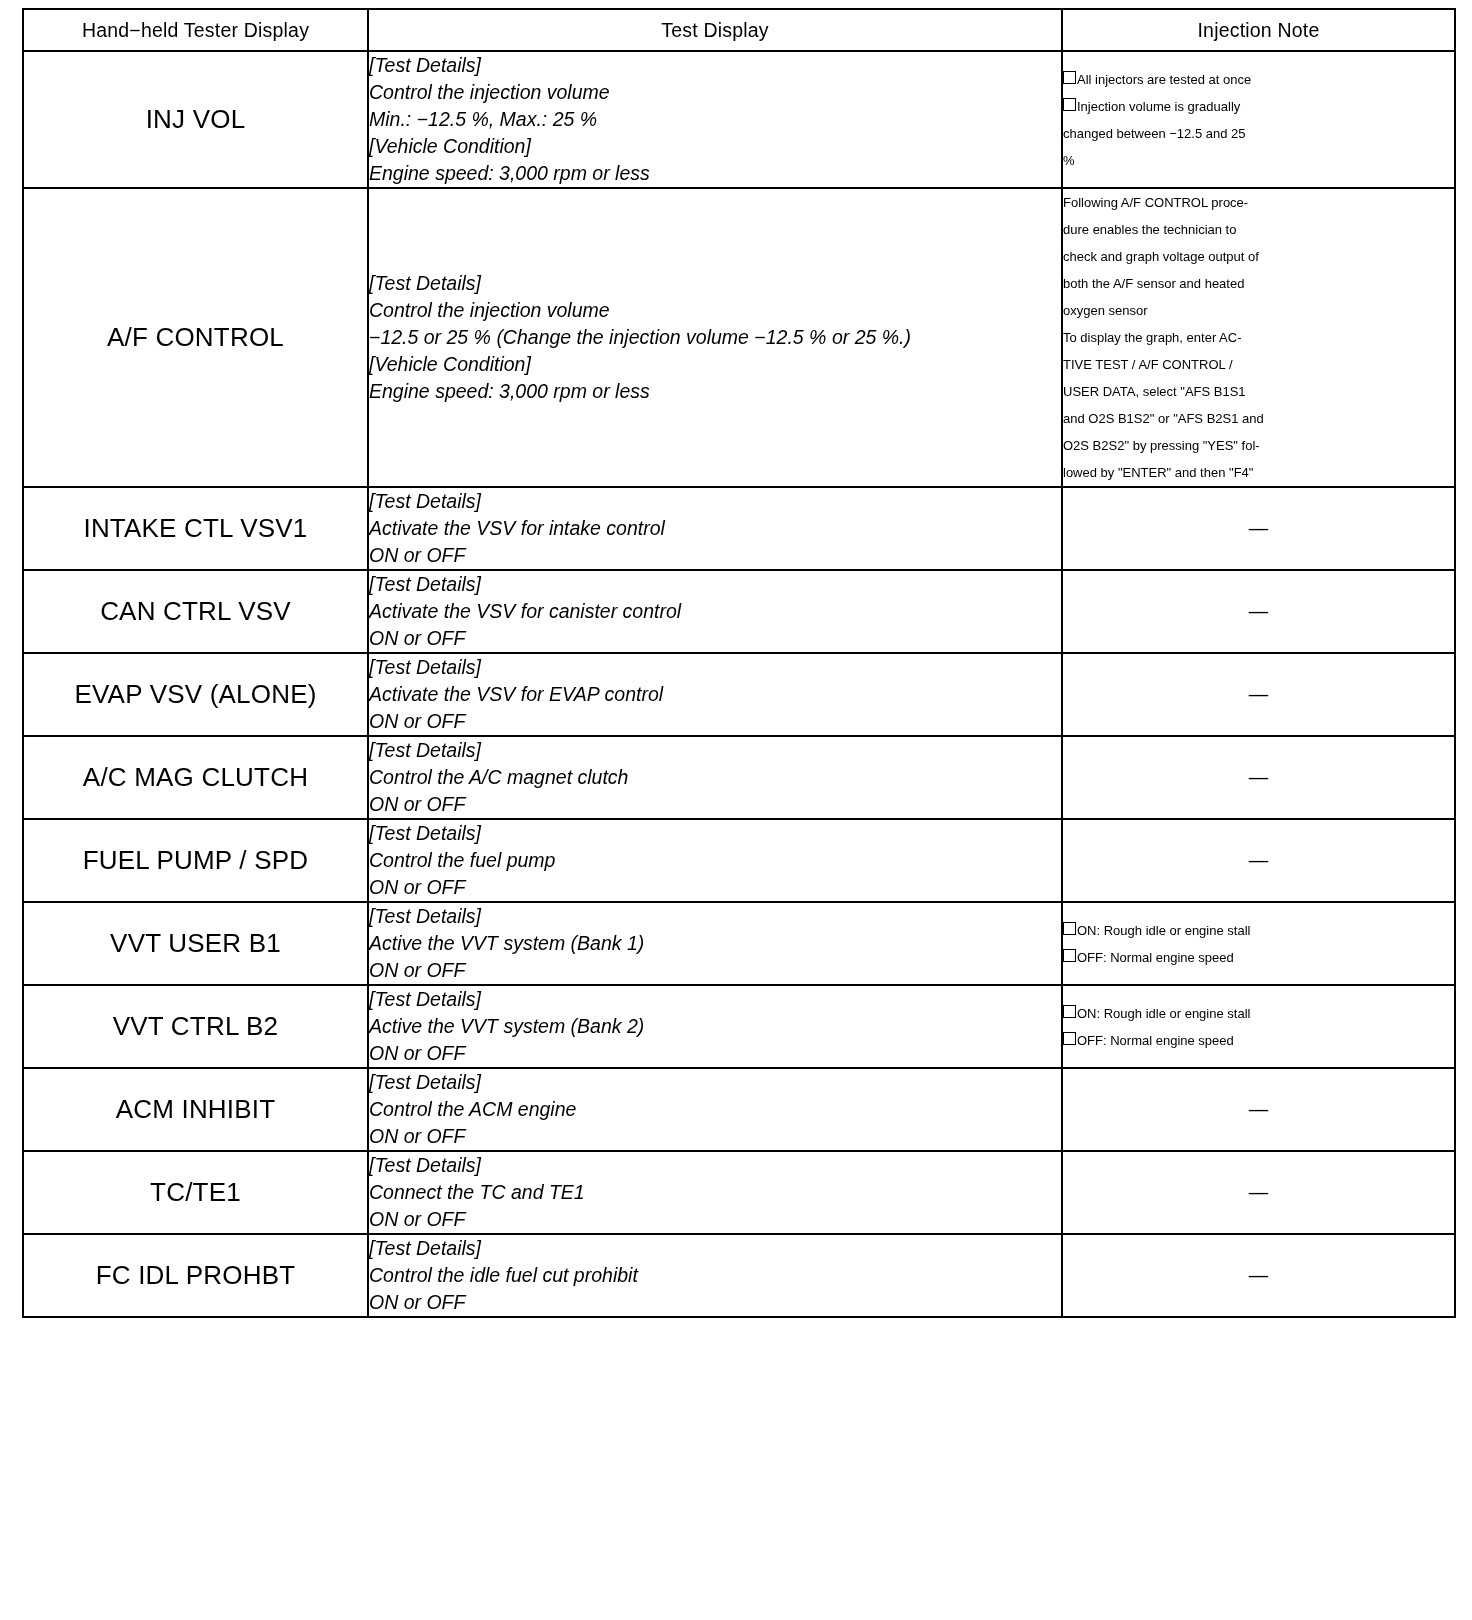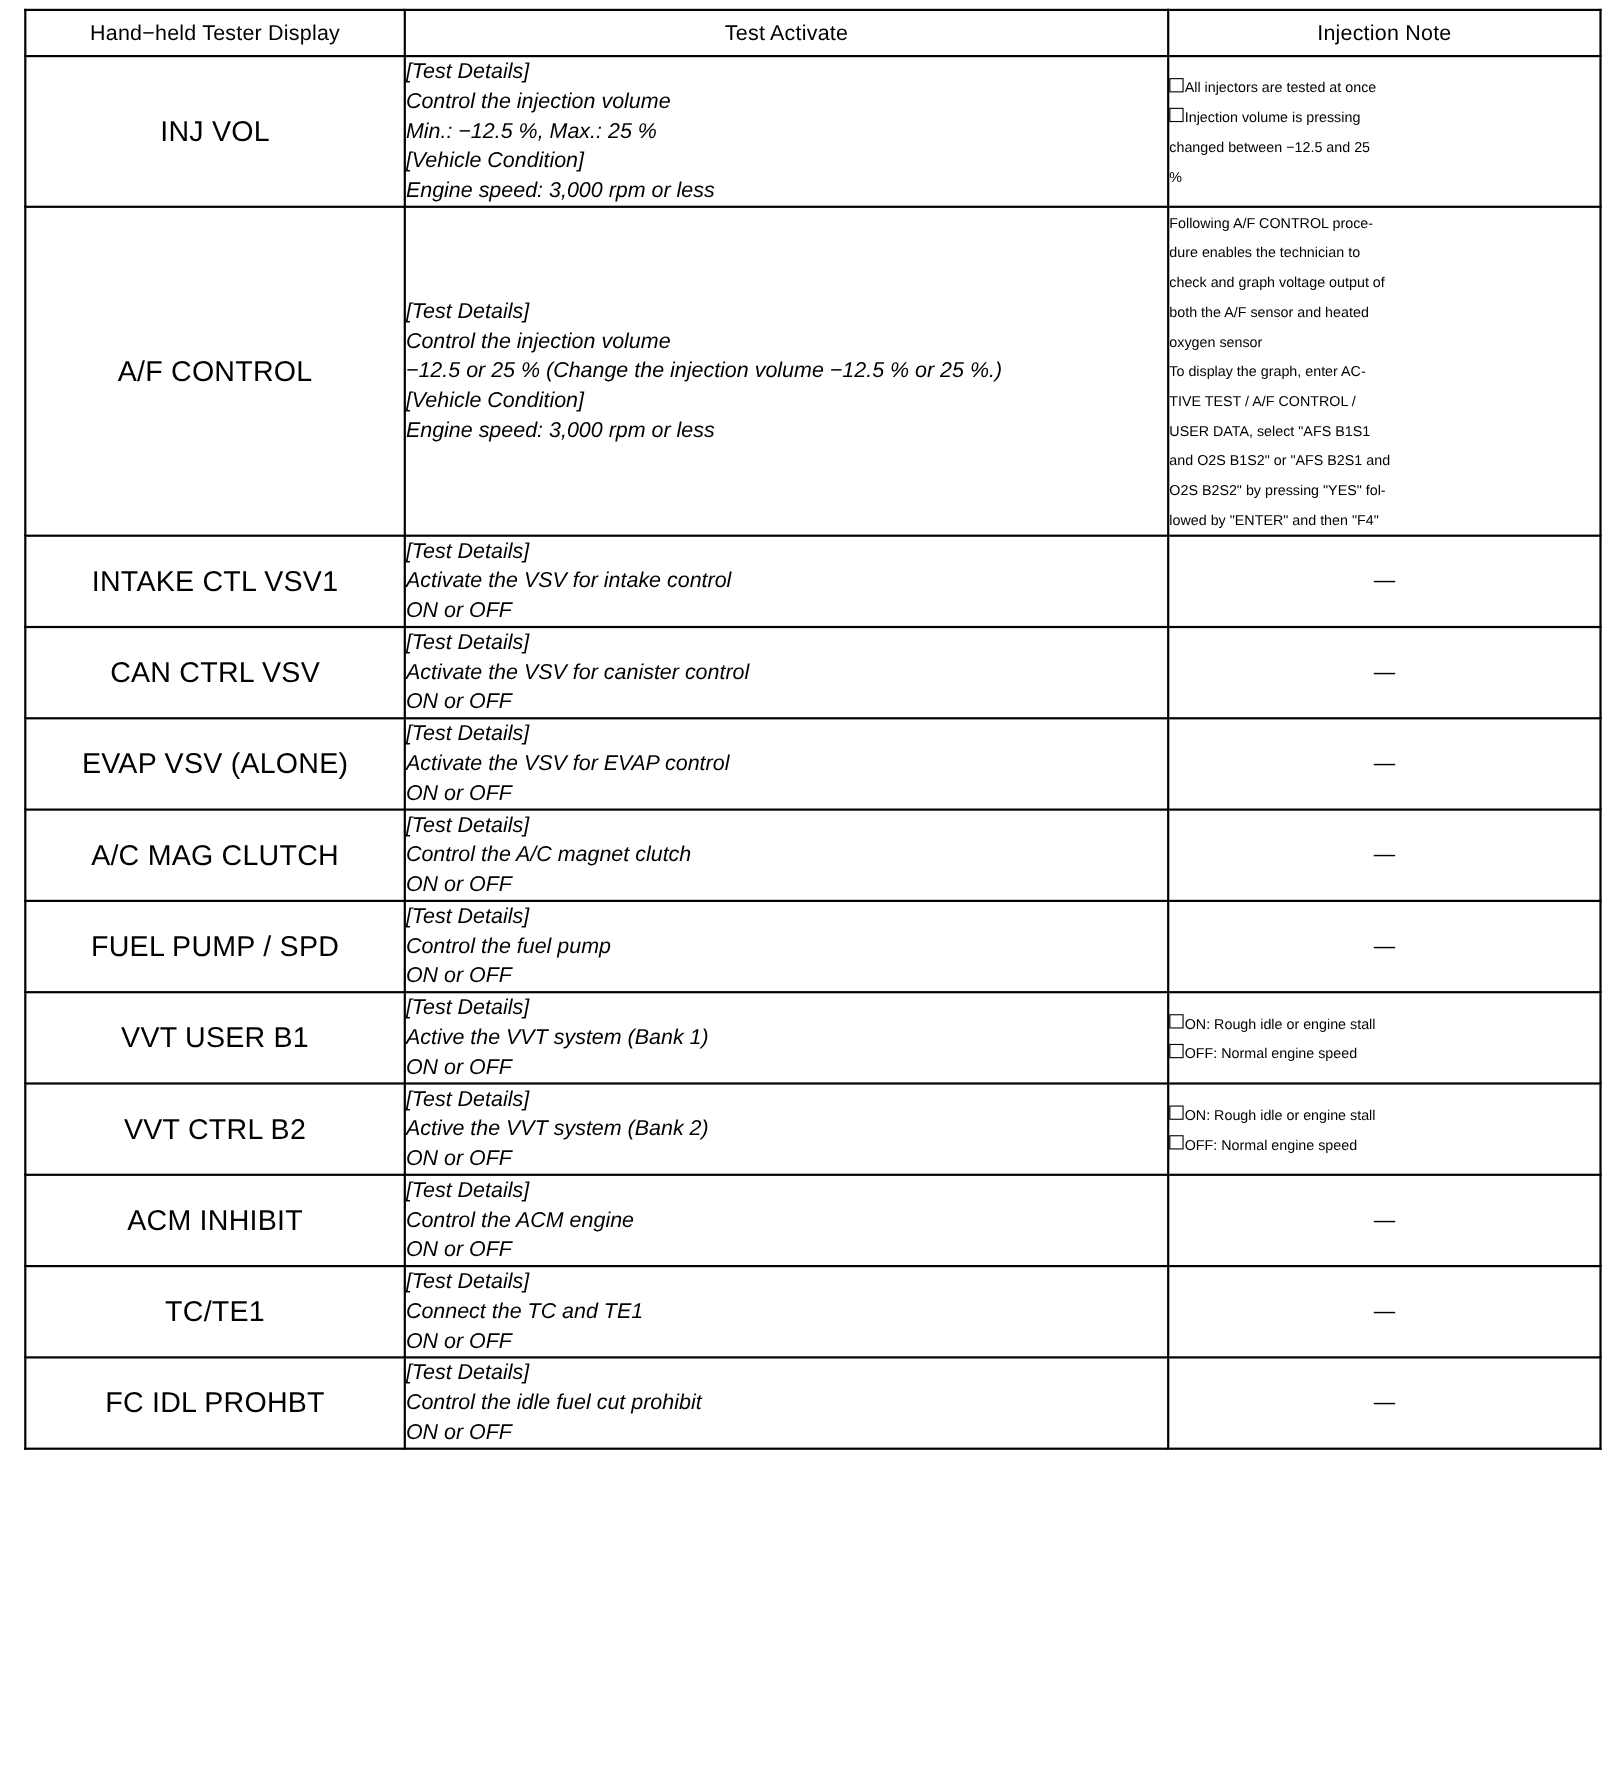--- a/index.html
+++ b/index.html
@@ -97,37 +97,37 @@
 <div class="page">
   <table class="spec">
     <colgroup>
       <col class="c1">
         <col class="c2">
         <col class="c3">
     </colgroup>
     <thead>
       <tr>
         <th>Hand−held Tester Display</th>
-        <th>Test Activate</th>
+        <th>Test Display</th>
         <th>Injection Note</th>
       </tr>
     </thead>
     <tbody id="tbody">
         <tr>
           <td class="display">INJ VOL</td>
           <td class="details">
             <span class="line">[Test Details]</span>
             <span class="line">Control the injection volume</span>
             <span class="line">Min.: −12.5 %, Max.: 25 %</span>
             <span class="line">[Vehicle Condition]</span>
             <span class="line">Engine speed: 3,000 rpm or less</span>
           </td>
           <td class="note">
             <span class="bullet-row"><span class="bullet"></span><span>All injectors are tested at once</span></span>
-            <span class="bullet-row"><span class="bullet"></span><span>Injection volume is pressing</span></span>
+            <span class="bullet-row"><span class="bullet"></span><span>Injection volume is gradually</span></span>
             <span class="bullet-row indent"><span>changed between −12.5 and 25</span></span>
             <span class="bullet-row indent"><span>%</span></span>
           </td>
         </tr>
         <tr>
           <td class="display">A/F CONTROL</td>
           <td class="details">
             <span class="line">[Test Details]</span>
             <span class="line">Control the injection volume</span>
             <span class="line">−12.5 or 25 % (Change the injection volume −12.5 % or 25 %.)</span>

